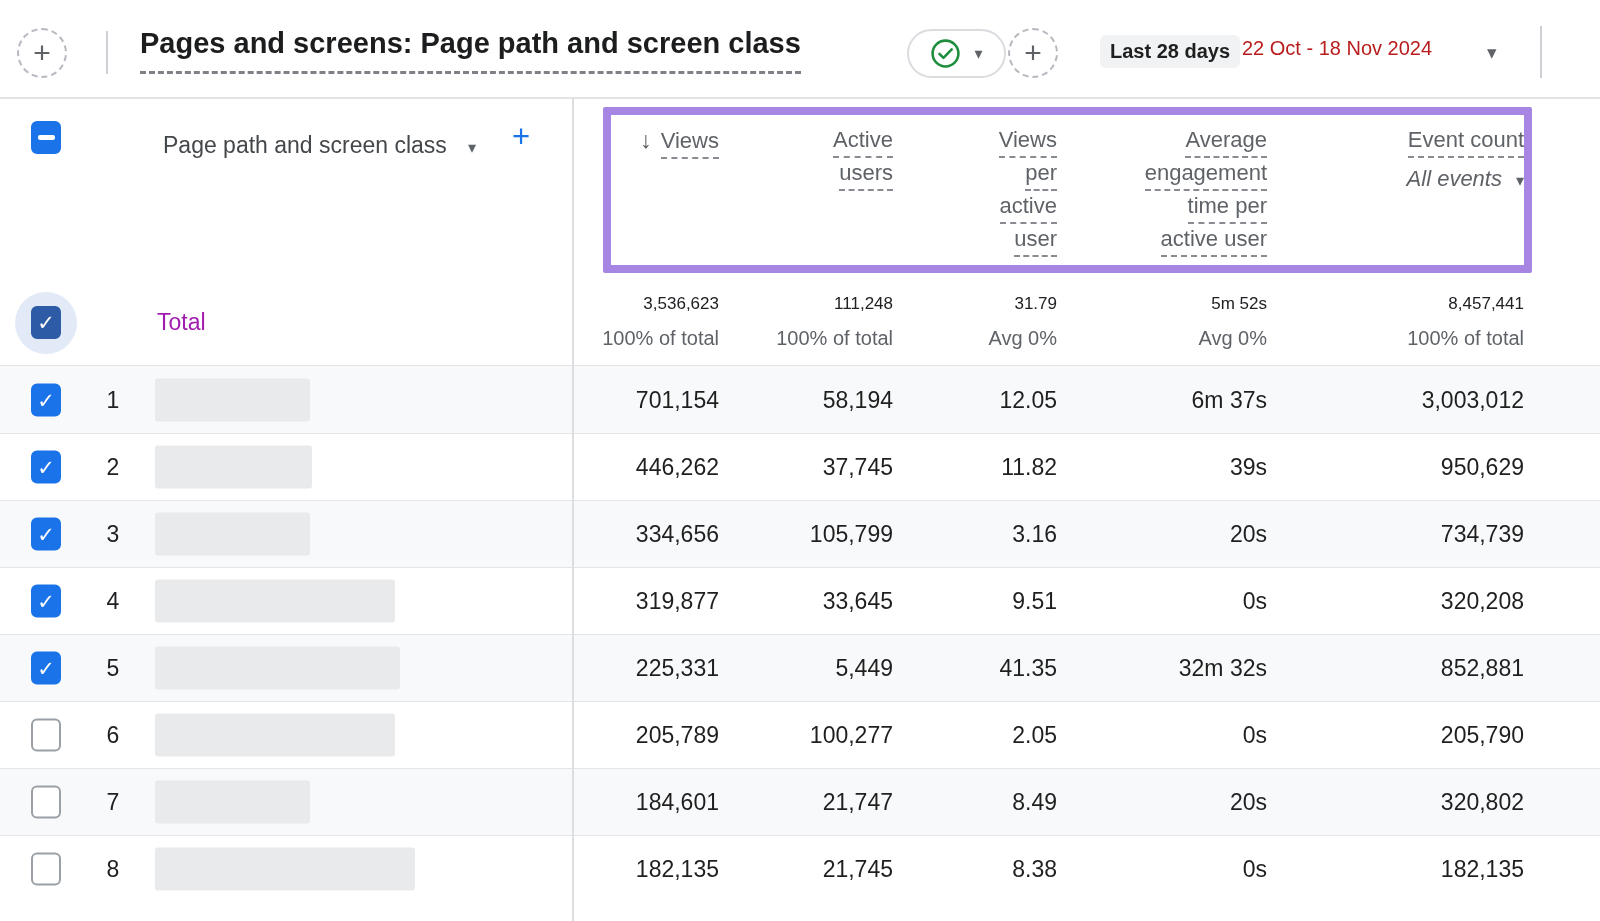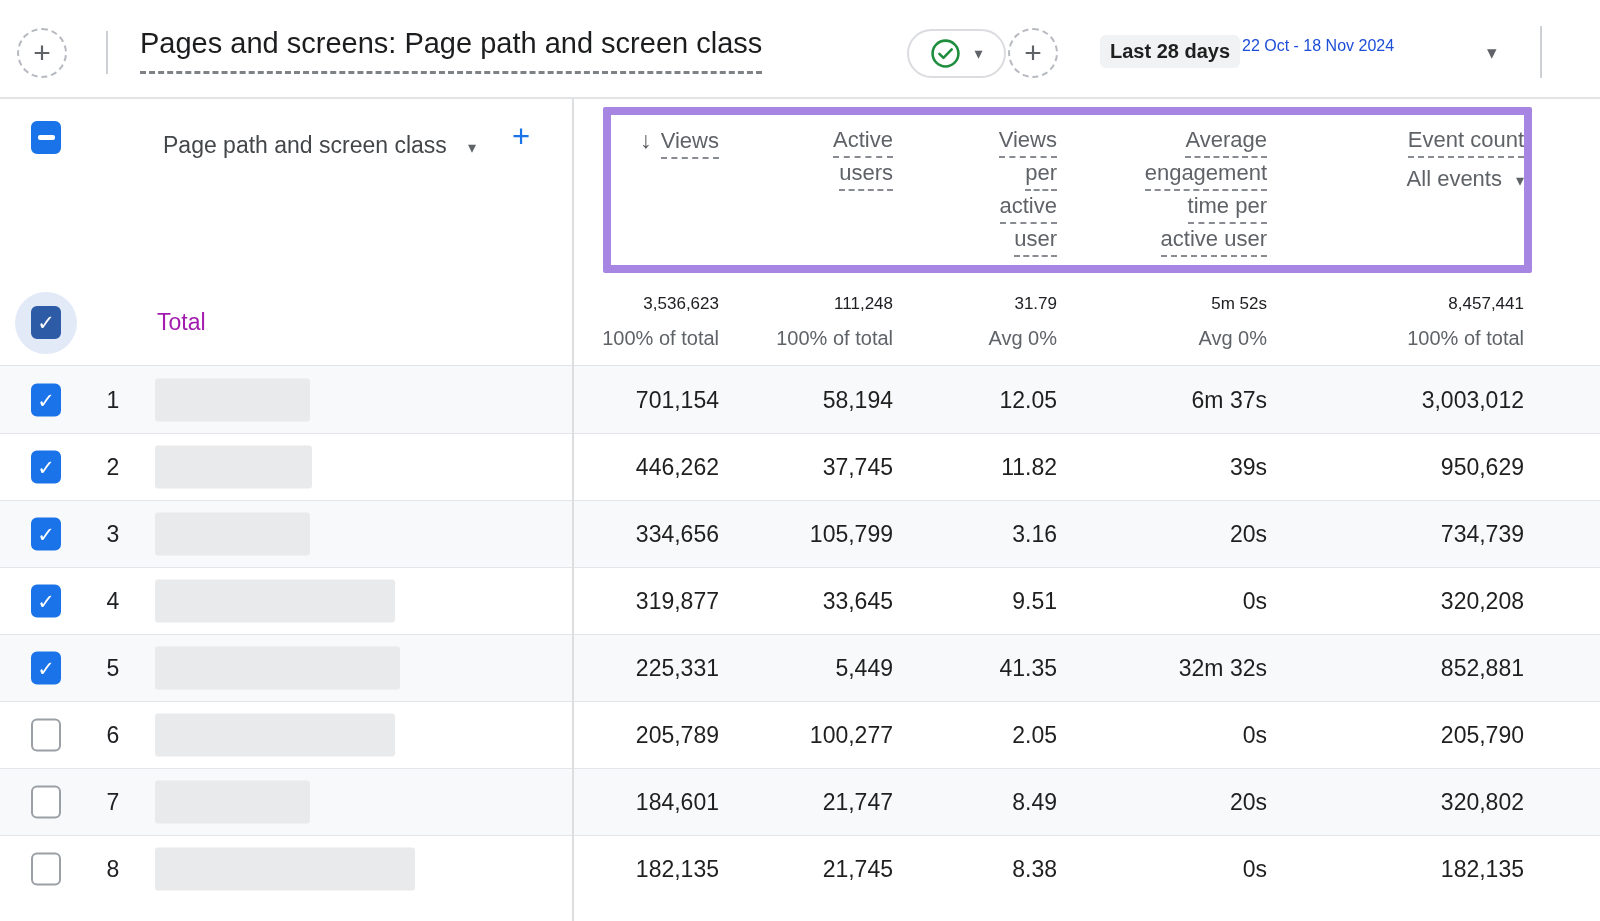--- a/index.html
+++ b/index.html
@@ -18,28 +18,28 @@
   .topbar{position:absolute;left:0;top:0;width:1600px;height:97px;background:#fff;}
   .circle-add{position:absolute;width:50px;height:50px;border:2px dashed #b6bac0;border-radius:50%;
     background:#fff;color:#5f6368;font-size:30px;font-weight:300;line-height:1;
     display:flex;align-items:center;justify-content:center;cursor:pointer;}
   .circle-add.first{left:17px;top:28px;}
   .circle-add.second{left:1008px;top:28px;}
   .vsep{position:absolute;width:2px;background:#cdd0d4;}
   .vsep.v1{left:106px;top:31px;height:43px;}
   .vsep.v2{left:1540px;top:26px;height:52px;}
   .report-title{position:absolute;left:140px;top:27px;font-size:29px;font-weight:400;color:#1c1d1f;white-space:nowrap;}
-  .report-title .title-text{display:inline-block;border-bottom:3px dashed #7e8287;padding-bottom:11px;}
+  .report-title .title-text{display:inline-block;border-bottom:3px dashed #7e8287;padding-bottom:11px;font-weight:bold;}
   .pill{position:absolute;left:907px;top:29px;width:99px;height:49px;border:2px solid #dadce0;border-radius:25px;
     display:flex;align-items:center;justify-content:center;gap:13px;background:#fff;cursor:pointer;}
   .caret{color:#5f6368;font-size:16px;line-height:1;}
   .caret.big{font-size:19px;}
   .preset-badge{position:absolute;left:1100px;top:35px;background:#f1f2f3;color:#1f1f1f;
     font-size:20px;font-weight:700;padding:5px 10px;border-radius:6px;white-space:nowrap;}
-  .date-range{position:absolute;left:1242px;top:37px;font-size:16px;color:#1d4ed8;white-space:nowrap;}
+  .date-range{position:absolute;left:1242px;top:37px;font-size:20px;color:#b91c1c;white-space:nowrap;}
   .date-caret{position:absolute;left:1487px;top:43px;}
 
   
   .table-topline{position:absolute;left:0;top:97px;width:1600px;height:2px;background:#e2e3e5;}
   .col-divider{position:absolute;left:572px;top:99px;width:2px;height:822px;background:#dcdee0;z-index:5;}
   .purple-frame{position:absolute;left:603px;top:107px;width:929px;height:166px;
     border:8px solid var(--highlight-purple);border-radius:2px;pointer-events:none;z-index:6;}
 
   
   .c0{right:881px;} .c1{right:707px;text-align:center;} .c2{right:543px;text-align:center;} .c3{right:333px;} .c4{right:76px;}
@@ -55,21 +55,21 @@
   .cbx-header{position:absolute;left:31px;top:22px;background:var(--accent-blue);border-color:var(--accent-blue);}
   .ind-bar{width:17px;height:5px;background:#fff;border-radius:2px;}
   .dim-label{position:absolute;left:163px;top:33px;font-size:23px;color:#44474a;white-space:nowrap;cursor:pointer;}
   .dim-caret{position:absolute;left:468px;top:41px;}
   .dim-add{position:absolute;left:512px;top:22px;color:var(--accent-blue);font-size:31px;font-weight:400;cursor:pointer;line-height:1;}
 
   .colhead{position:absolute;top:28px;text-align:right;font-size:22px;color:var(--text-secondary);white-space:nowrap;}
   .hline{line-height:26px;margin-bottom:2px;}
   .hl{display:inline-block;border-bottom:2px dashed #888c92;padding-bottom:3px;}
   .sort-arrow{color:#54575b;font-size:23px;margin-right:9px;}
-  .subline{margin-top:8px;color:var(--text-secondary);cursor:pointer;}
+  .subline{margin-top:8px;color:var(--text-secondary);cursor:pointer;font-style:italic;}
   .subline .caret{margin-left:14px;}
 
   
   .total-row{position:absolute;left:0;top:281px;width:1600px;height:85px;background:#fff;border-bottom:1px solid #e1e3e6;}
   .halo{position:absolute;left:15px;top:11px;width:62px;height:62px;border-radius:50%;background:#e2eaf8;}
   .total-row .cbx{position:absolute;left:31px;top:25px;}
   .total-label{position:absolute;left:157px;top:28px;font-size:23px;color:#a21caf;}
   .tval{position:absolute;top:13px;font-size:17px;font-weight:500;color:var(--text-primary);white-space:nowrap;}
   .tsub{position:absolute;top:46px;font-size:20px;color:var(--text-secondary);white-space:nowrap;}
 

